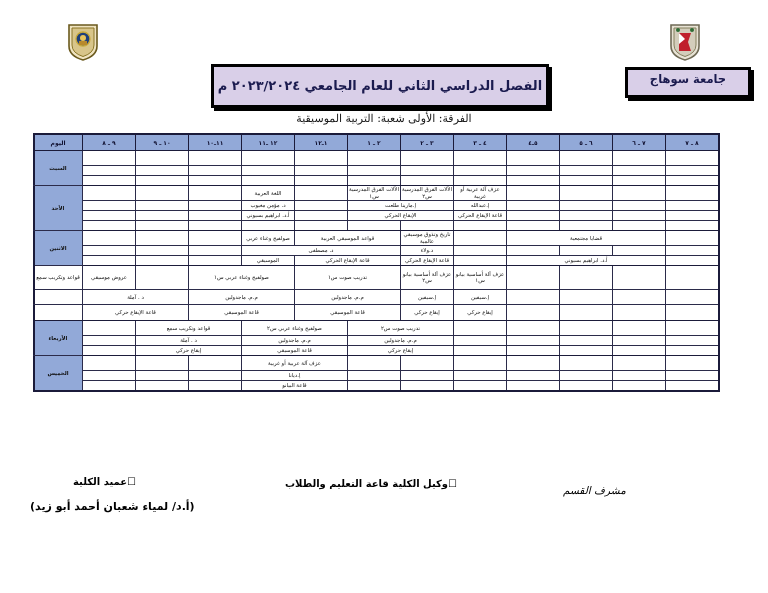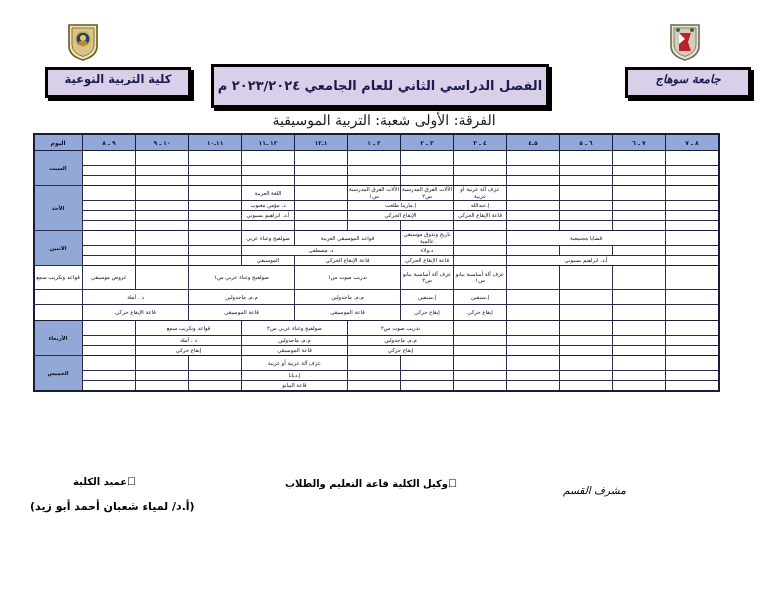--- a/index.html
+++ b/index.html
@@ -64,31 +64,30 @@
     font-size: 13px;
     padding-top: 12px;
   }
   .banner-right {
     left: 625px;
     top: 67px;
     width: 120px;
     height: 22px;
     font-size: 11.5px;
     padding-top: 3px;
-    font-style: italic;
   }
 
   
   .subtitle {
     position: absolute;
     top: 112px;
     right: 0;
     left: 0;
     text-align: center;
-    font-size: 14px;
+    font-size: 11px;
     color: #1a1a1a;
     font-family: "DejaVu Serif", "Liberation Serif", serif;
   }
 
   
   .table-wrap {
     position: absolute;
     left: 48px;
     top: 133px;
     width: 672px;
@@ -173,21 +172,20 @@
     <svg class="shield" viewBox="0 0 34 40">
       <path d="M3 3 H31 V24 Q31 34 17 38 Q3 34 3 24 Z" fill="#e7e2d4" stroke="#6f6a55" stroke-width="1.6"></path>
       <path d="M6 6 H28 V23 Q28 31 17 34.5 Q6 31 6 23 Z" fill="#d3cdbb" stroke="#85805f" stroke-width="1"></path>
       <path d="M11 11 L23 11 L20 20 L23 29 L11 29 Z" fill="#c0202c"></path>
       <path d="M11 11 L17 17 L11 22 Z" fill="#ffffff"></path>
       <circle cx="10" cy="8" r="2" fill="#2e6b35"></circle>
       <circle cx="24" cy="8" r="2" fill="#2e6b35"></circle>
     </svg>
   </div>
 
-  <div class="banner banner-left">كلية التربية النوعية</div>
 
   <div class="banner banner-center">الفصل الدراسي الثاني للعام الجامعي ٢٠٢٣/٢٠٢٤ م</div>
 
   <div class="banner banner-right">جامعة سوهاج</div>
 </div>
 
 <div class="subtitle">الفرقة: الأولى    شعبة: التربية الموسيقية</div>
 
 <div class="table-wrap">
   <table class="sched" id="sched-table">

